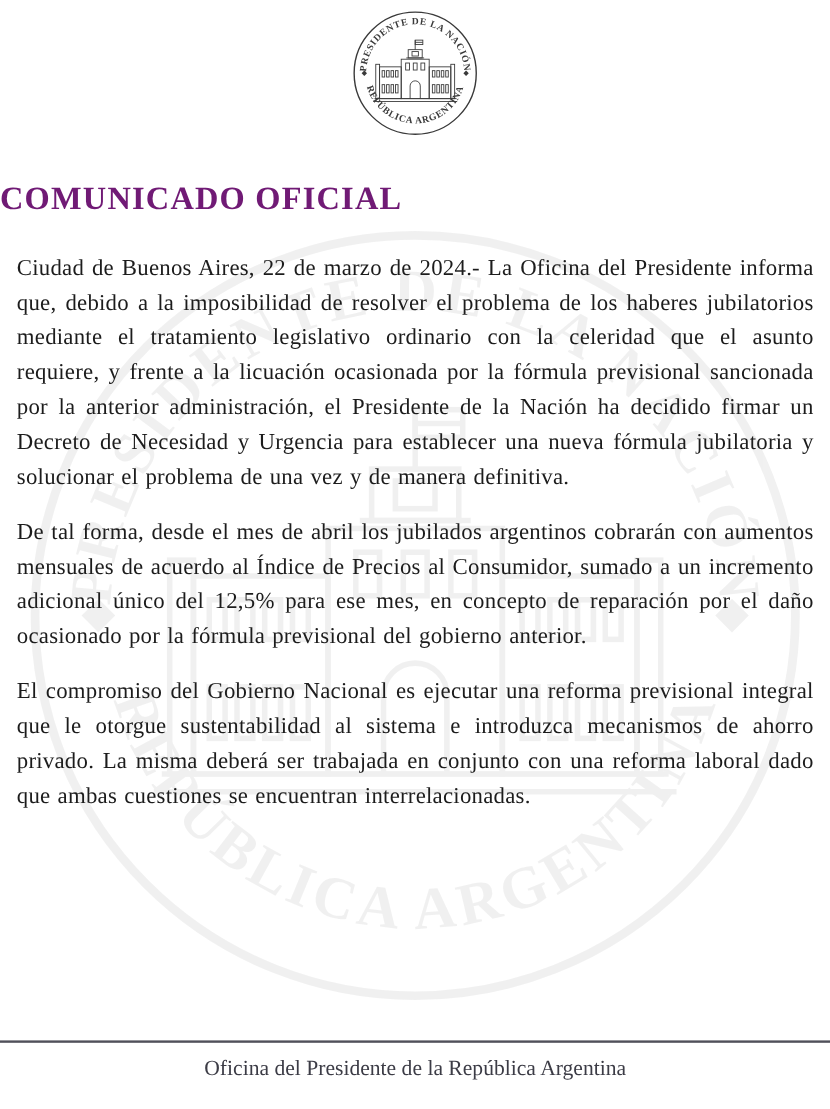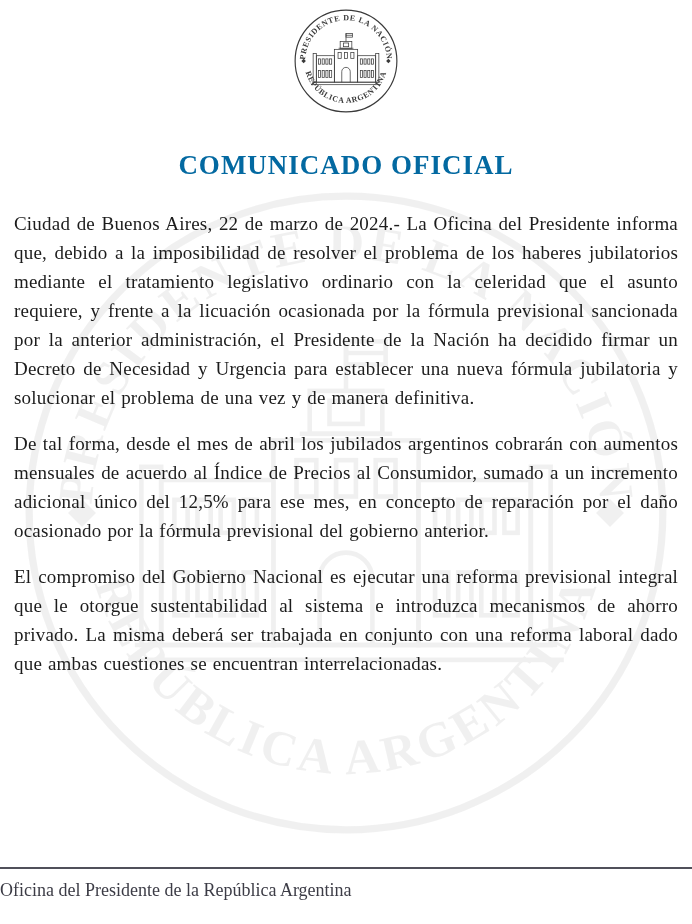--- a/index.html
+++ b/index.html
@@ -36,45 +36,45 @@
     z-index:1;
   }
   .seal{
     display:block;
     margin:8px auto 0;
     width:106px;
     height:106px;
   }
   .title{
     margin-top:36px;
-    text-align:center;
     font-size:27px;
     font-weight:bold;
     letter-spacing:1px;
-    color:#0369a1;
+    color:#701a75;
   }
   .content{
     margin-top:28px;
     padding:0 14px;
   }
   .content p{
     font-size:19px;
     line-height:29px;
     text-align:justify;
     margin-bottom:17px;
     letter-spacing:0.2px;
     word-spacing:1px;
   }
   .footer{
     position:absolute;
     left:0;
     right:0;
     top:867px;
     border-top:2px solid var(--rule);
     padding-top:11px;
+    text-align:center;
     font-size:18px;
     color:var(--footer-ink);
     z-index:1;
     background:transparent;
   }
   .seal-svg text{
     font-family:"Liberation Serif","DejaVu Serif",serif;
     font-weight:bold;
   }
 </style>

